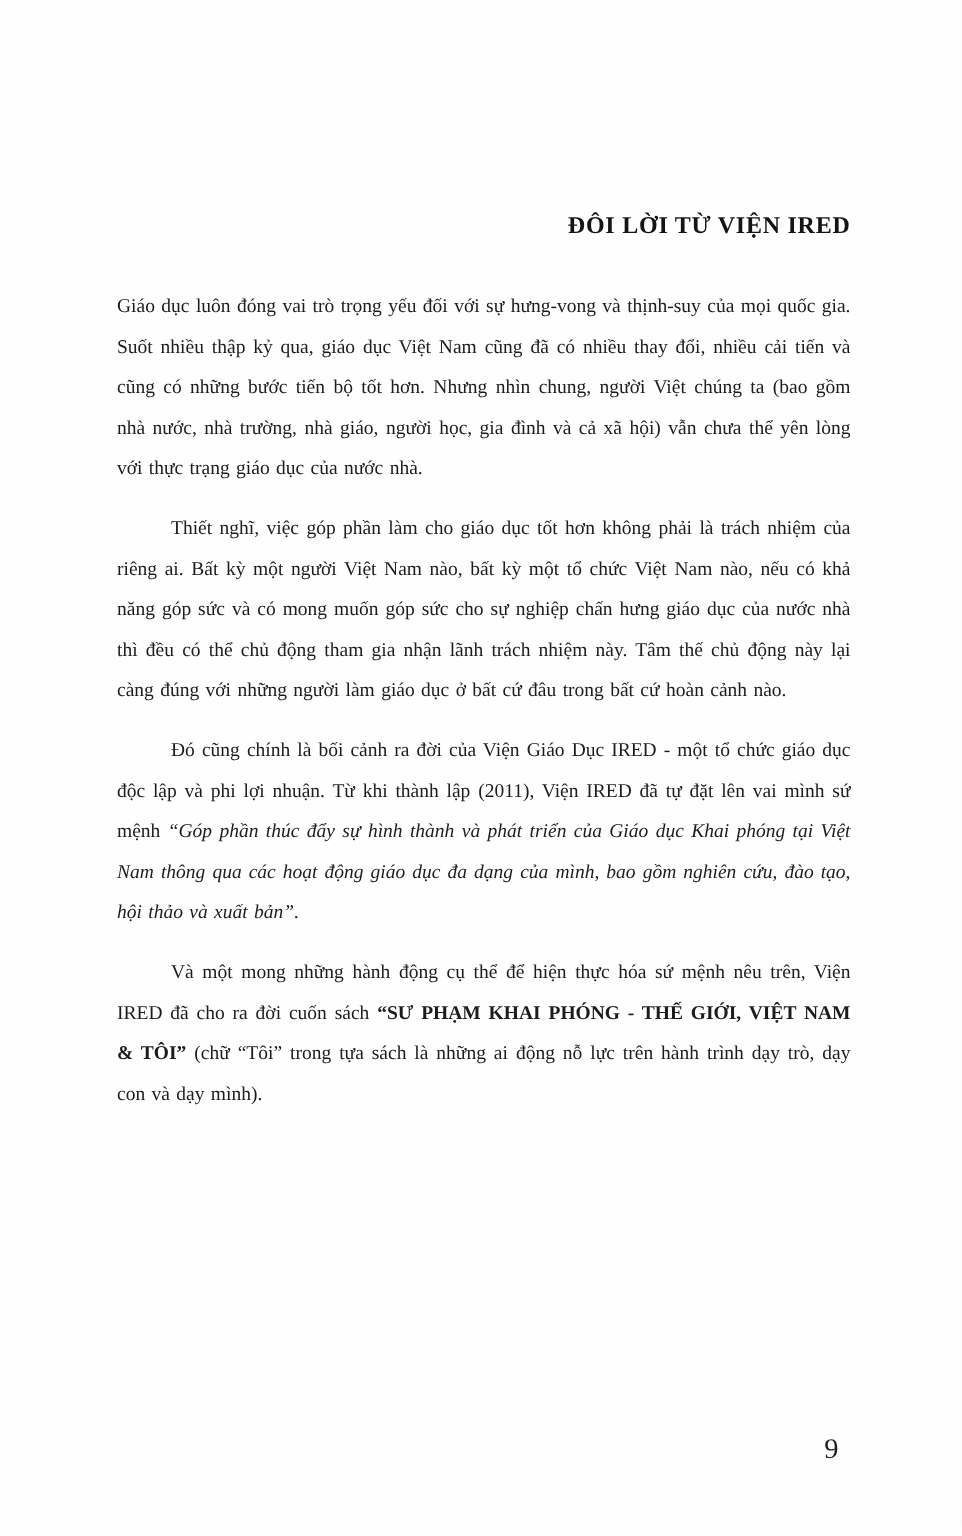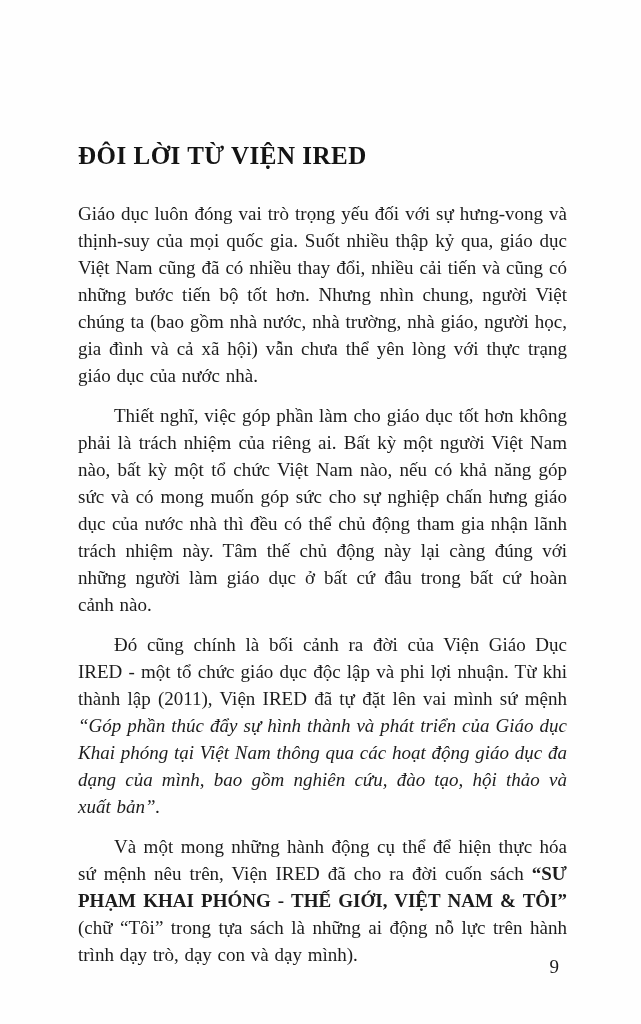--- a/index.html
+++ b/index.html
@@ -16,29 +16,29 @@
   .page {
     box-sizing: border-box;
     width: 641px;
     height: 1024px;
     background: #fefefe;
     color: #1c1c1c;
     padding: 142px 74px 40px 78px;
     position: relative;
   }
   .page-title {
-    font-size: 25px;
+    font-size: 16px;
     font-weight: bold;
-    text-align: left;
+    text-align: right;
     letter-spacing: 0.5px;
     margin: 0 0 30px 0;
     color: #141414;
   }
   .body-text p {
-    font-size: 19px;
+    font-size: 13px;
     line-height: 27px;
     text-align: justify;
     margin: 0 0 13px 0;
     word-spacing: 1px;
   }
   .body-text p.indent {
     text-indent: 36px;
   }
   .seg-normal { font-style: normal; font-weight: normal; }
   .seg-italic { font-style: italic; }

